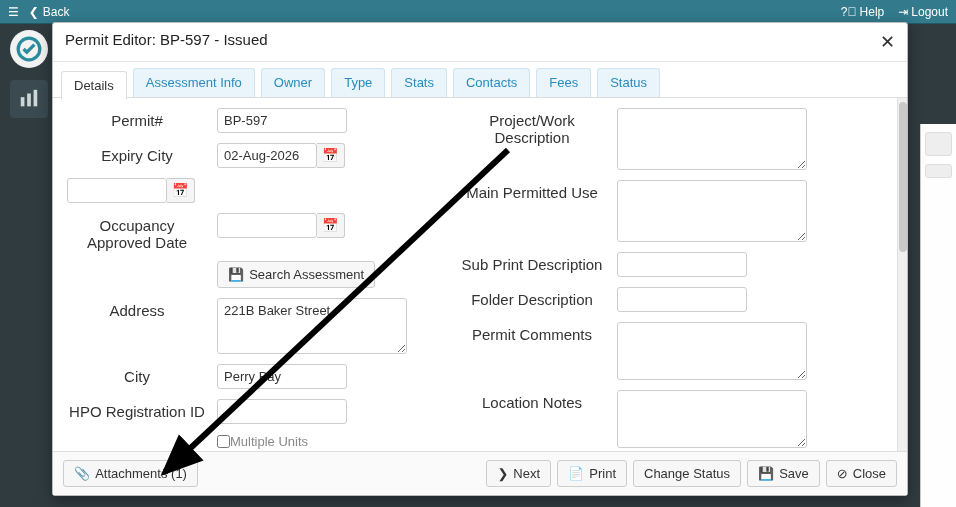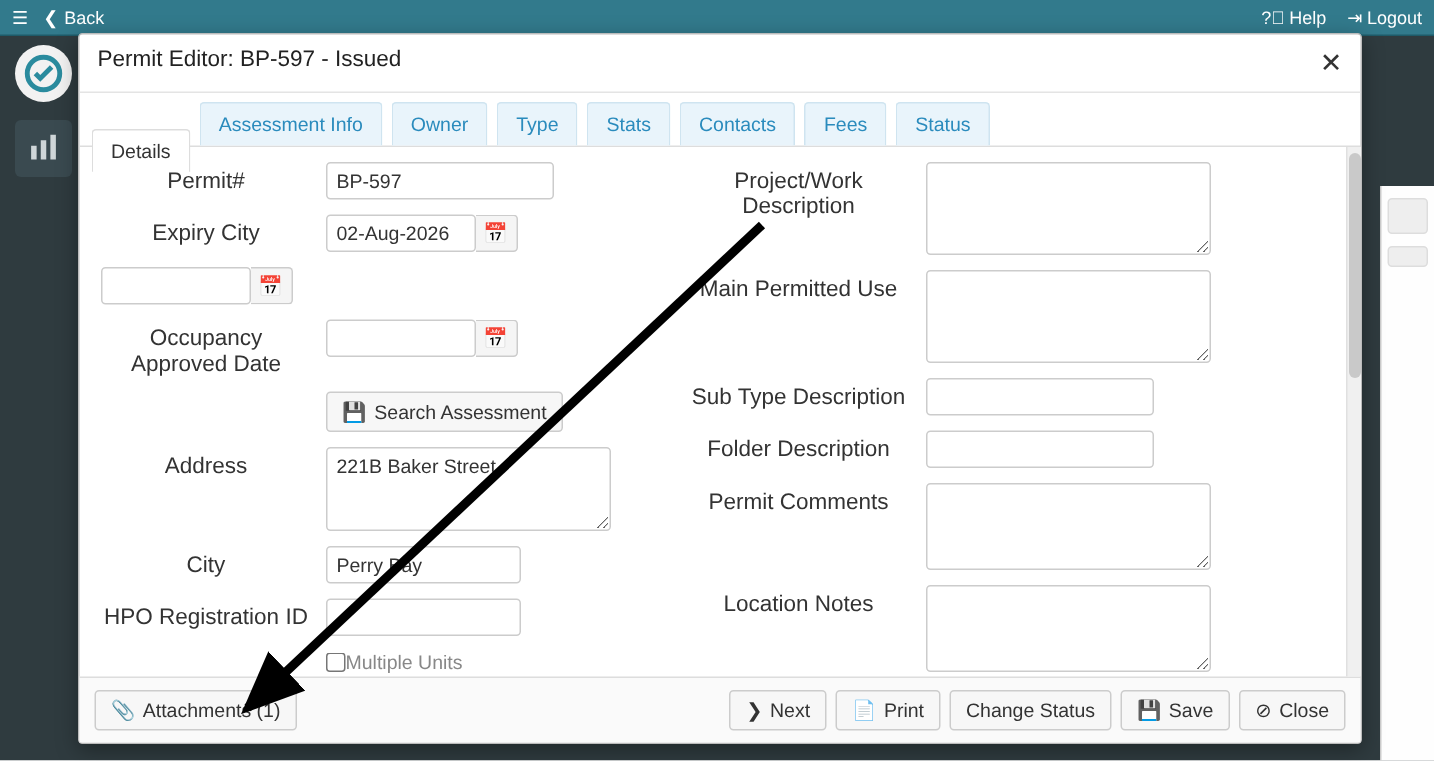--- a/index.html
+++ b/index.html
@@ -96,21 +96,21 @@
     border-bottom:none;
     border-radius:3px 3px 0 0;
     cursor:pointer;
   }
   .tab.active {
     color:#333;
     background:#fff;
     border:1px solid #ddd;
     border-bottom:1px solid #fff;
     position:relative;
-    top:18px;
+    top:3px;
   }
   
   .modal-body {
     flex:1;
     overflow:auto;
     padding: 10px 14px 4px 14px;
     position:relative;
   }
   .form-columns {
     display:flex;
@@ -133,21 +133,21 @@
   .form-row .ctrl { flex:1; display:flex; gap:0; }
   input[type=text], textarea, select {
     font-family:inherit;
     font-size:13px;
     padding: 4px 6px;
     border:1px solid #ccc;
     border-radius:3px;
     background:#fff;
     color:#333;
   }
-  .inp-sm { width: 152px; }
+  .inp-sm { width: 130px; }
   .inp-date { width: 100px; border-radius:3px 0 0 3px; }
   .date-btn {
     width:28px;
     border:1px solid #ccc;
     border-left:none;
     background:#f5f5f5;
     border-radius:0 3px 3px 0;
     cursor:pointer;
     display:flex;align-items:center;justify-content:center;
   }
@@ -344,21 +344,21 @@
               <textarea class="big" style=""></textarea>
             </div>
         </div>
         <div class="form-row">
           <div class="lbl">Main Permitted Use</div>
           <div class="ctrl">
               <textarea class="big" style=""></textarea>
             </div>
         </div>
         <div class="form-row">
-          <div class="lbl">Sub Type Description</div>
+          <div class="lbl">Sub Print Description</div>
           <div class="ctrl">
               <input type="text" class="inp-sm" value="" style="">
             </div>
         </div>
         <div class="form-row">
           <div class="lbl">Folder Description</div>
           <div class="ctrl">
               <input type="text" class="inp-sm" value="" style="">
             </div>
         </div>

